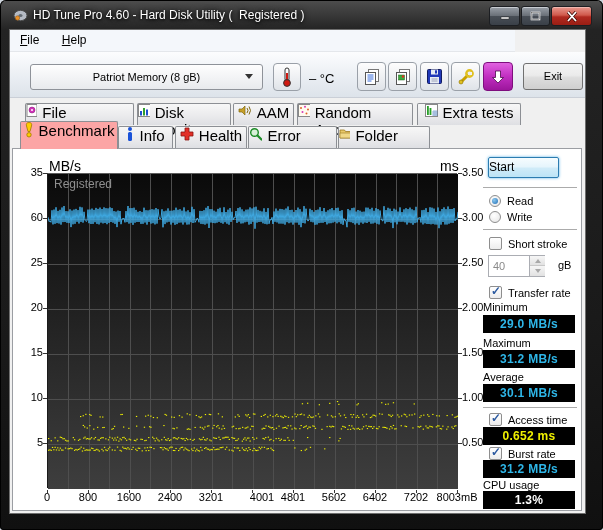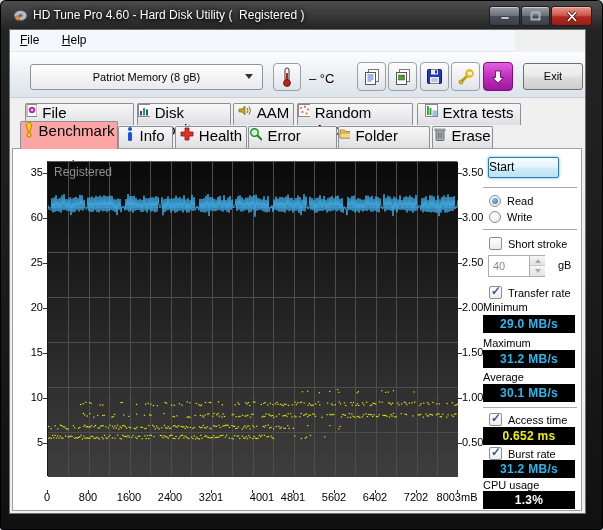--- a/index.html
+++ b/index.html
@@ -40,21 +40,21 @@
   
   .tab{position:absolute;display:flex;align-items:flex-start;justify-content:center;gap:5px;
        border:1px solid #8C8F94;border-bottom:none;border-radius:2px 2px 0 0;font-size:15px;color:#000;
        background:linear-gradient(#F7F7F7,#EBEBED 55%,#DEDFE3);}
   .tab.r1{top:73px;height:22px;}
   .tab.r2{top:96px;height:22px;}
   .tab.active{top:91px;height:28px;background:#fca5a5;z-index:6;}
   
   .page{position:absolute;left:2px;top:118px;width:570px;height:363px;background:#FFF;border:1px solid #9B9EA3;z-index:4;}
   .axis-unit{position:absolute;font-size:14px;color:#000;}
-  .plot{position:absolute;left:34px;top:12px;width:410px;height:315px;
+  .plot{position:absolute;left:34px;top:24px;width:410px;height:315px;
         border-top:1px solid #5E5E5E;border-right:1px solid #5E5E5E;border-left:1px solid #1A1A1A;border-bottom:2px solid #111;}
   .watermark{position:absolute;left:6px;top:3px;font-size:12px;color:#8F8F8F;z-index:3;}
   .yl{position:absolute;left:2px;width:28px;text-align:right;font-size:11px;color:#000;}
   .yr{position:absolute;left:449px;font-size:11px;color:#000;}
   .xl{position:absolute;top:342px;font-size:11px;color:#000;transform:translateX(-50%);white-space:nowrap;}
   .tickL{position:absolute;width:4px;height:1px;background:#333;}
   .tickR{position:absolute;width:4px;height:1px;background:#333;}
   .tickB{position:absolute;width:1px;height:3px;background:#333;}
   
   .start-btn{position:absolute;left:475px;top:8px;width:71px;height:21px;border:1px solid #2C7CB0;border-radius:2px;
@@ -246,28 +246,20 @@
           <path d="M8.5 8.5 L12.5 12.5" stroke="#1E8C28" stroke-width="2.2" stroke-linecap="round"></path>
         </svg>
       <span>Error Scan</span>
     </div>
     <div class="tab r2" style="left:328px;width:92px">
       <svg width="14" height="12">
           <path d="M1 3 L1 11 L13 11 L13 4.5 L6.5 4.5 L5.5 3 Z" fill="#E8C868" stroke="#9C7820" stroke-width="0.8"></path>
           <path d="M1 6 L13 6 L13 11 L1 11 Z" fill="#F0D888" stroke="#9C7820" stroke-width="0.6"></path>
         </svg>
       <span>Folder Usage</span>
-    </div>
-    <div class="tab r2" style="left:422px;width:61px">
-      <svg width="12" height="14">
-          <rect x="2" y="3.5" width="8" height="10" rx="1" fill="#AAB0B6" stroke="#555" stroke-width="0.8"></rect>
-          <rect x="1" y="2" width="10" height="1.8" fill="#C8CDD2" stroke="#555" stroke-width="0.6"></rect>
-          <path d="M4.3 5.5v6 M6 5.5v6 M7.7 5.5v6" stroke="#666" stroke-width="0.8"></path>
-        </svg>
-      <span>Erase</span>
     </div>
 
     <div class="page">
       <span class="axis-unit" style="left:36px;top:9px">MB/s</span>
       <span class="axis-unit" style="left:427px;top:9px">ms</span>
 
       <div class="plot">
         <span class="watermark">Registered</span>
         <svg id="chart-svg" width="410" height="315">
             <defs>

